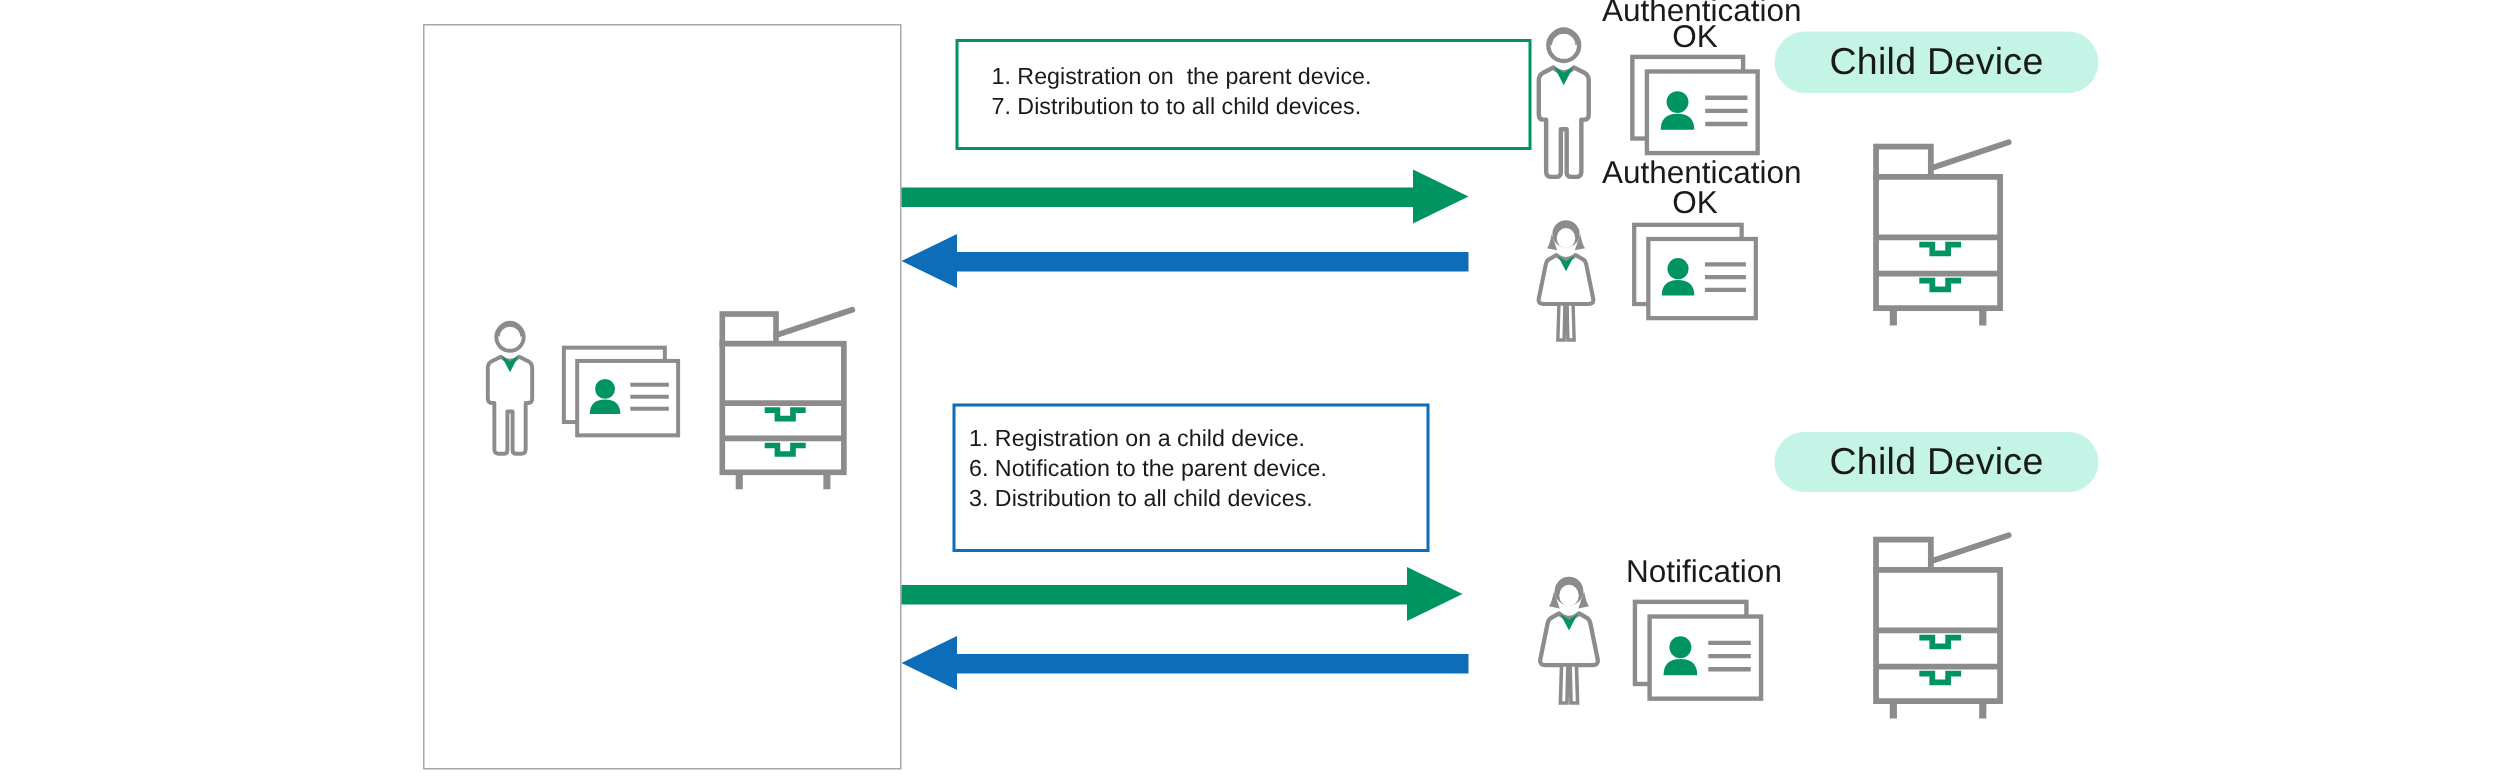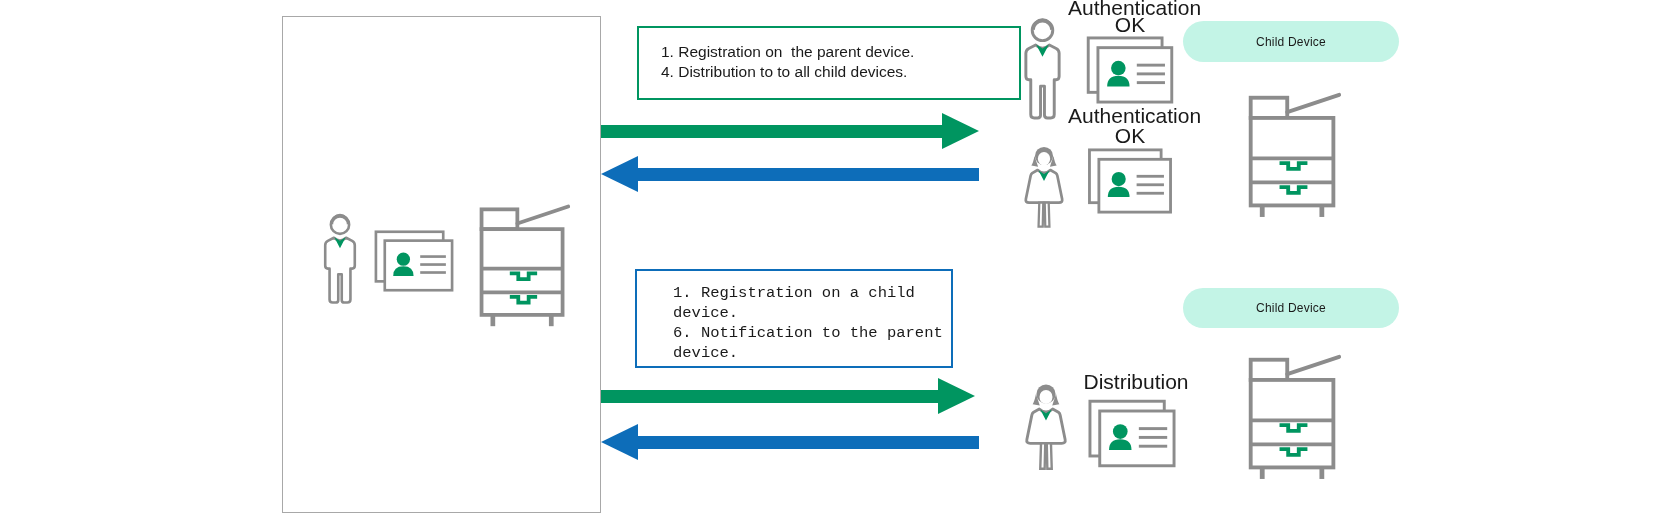--- a/index.html
+++ b/index.html
@@ -7,30 +7,30 @@
     position:relative;width:1680px;height:521px;background:#fff;overflow:hidden;
     font-family:"Liberation Sans", sans-serif;color:var(--text,#1a1a1a);
   }
   .defs{position:absolute;width:0;height:0;overflow:hidden;}
   .panel{
     position:absolute;left:282px;top:16px;width:319px;height:497px;
     border:1.5px solid #a8a8a8;background:#fff;box-sizing:border-box;
   }
   .pill{
     position:absolute;display:flex;align-items:center;justify-content:center;
-    font-size:12px;letter-spacing:.2px;box-sizing:border-box;
+    font-size:25px;letter-spacing:.2px;box-sizing:border-box;
   }
   .pill-green{background:var(--green,#009560);color:#ffffff;border-radius:18px;}
   .pill-mint{background:var(--mint,#c3f4e6);color:#1a1a1a;border-radius:21px;}
   .note{
     position:absolute;background:#fff;box-sizing:border-box;
     font-size:15.5px;line-height:20px;color:#1a1a1a;
   }
   .note-green{border:2px solid var(--green,#009560);padding:14px 0 0 22px;}
-  .note-blue{border:2px solid var(--blue,#0d6db9);padding:12px 0 0 36px;font-family:Liberation Mono, monospace;}
+  .note-blue{border:2px solid var(--blue,#0d6db9);padding:12px 0 0 9px;}
   .note-line{white-space:pre-wrap;}
   .lbl{
     position:absolute;font-size:21px;line-height:20px;text-align:center;
     white-space:pre-line;color:#1a1a1a;
   }
   .icon{position:absolute;overflow:visible;}
   .arrow{position:absolute;}
   .ab{position:absolute;height:13px;}
   .ab.g{background:var(--green,#009560);}
   .ab.b{background:var(--blue,#0d6db9);}
@@ -92,21 +92,21 @@
     </svg>
   <svg class="icon" style="left:374px;top:230px;width:80px;height:62px">
       <use href="#sym-card"></use>
     </svg>
   <svg class="icon" style="left:474px;top:199px;width:98px;height:130px">
       <use href="#sym-printer"></use>
     </svg>
 
   <div class="note note-green" style="left:637px;top:26px;width:384px;height:74px">
     <div class="note-line">1. Registration on  the parent device.</div>
-    <div class="note-line">4. Distribution to to all child devices.</div>
+    <div class="note-line">7. Distribution to to all child devices.</div>
   </div>
 
   <div class="arrow" style="left:601px;top:113px;width:378px;height:36px">
     <div class="ab g" style="left:0;top:12px;width:343px"></div>
     <div class="ah right" style="left:341px;top:0"></div>
   </div>
 
   <div class="arrow" style="left:601px;top:156px;width:378px;height:36px">
     <div class="ah left" style="left:0;top:0"></div>
     <div class="ab b" style="left:35px;top:12px;width:343px"></div>
@@ -131,33 +131,34 @@
     </svg>
 
   <div class="pill pill-mint" style="left:1183px;top:21px;width:216px;height:41px">Child Device</div>
   <svg class="icon" style="left:1243px;top:86px;width:100px;height:135px">
       <use href="#sym-printer"></use>
     </svg>
 
   <div class="note note-blue" style="left:635px;top:269px;width:318px;height:99px">
     <div class="note-line">1. Registration on a child device.</div>
     <div class="note-line">6. Notification to the parent device.</div>
+    <div class="note-line">3. Distribution to all child devices.</div>
   </div>
 
   <div class="arrow" style="left:601px;top:378px;width:374px;height:36px">
     <div class="ab g" style="left:0;top:12px;width:339px"></div>
     <div class="ah right" style="left:337px;top:0"></div>
   </div>
 
   <div class="arrow" style="left:601px;top:424px;width:378px;height:36px">
     <div class="ah left" style="left:0;top:0"></div>
     <div class="ab b" style="left:35px;top:12px;width:343px"></div>
   </div>
 
-  <div class="lbl" style="left:1078px;top:372px;width:116px">Distribution</div>
+  <div class="lbl" style="left:1078px;top:372px;width:116px">Notification</div>
   <svg class="icon" style="left:1024px;top:381px;width:44px;height:97px">
       <use href="#sym-female"></use>
     </svg>
   <svg class="icon" style="left:1088px;top:399px;width:88px;height:69px">
       <use href="#sym-card"></use>
     </svg>
 
   <div class="pill pill-mint" style="left:1183px;top:288px;width:216px;height:40px">Child Device</div>
   <svg class="icon" style="left:1243px;top:348px;width:100px;height:135px">
       <use href="#sym-printer"></use>

